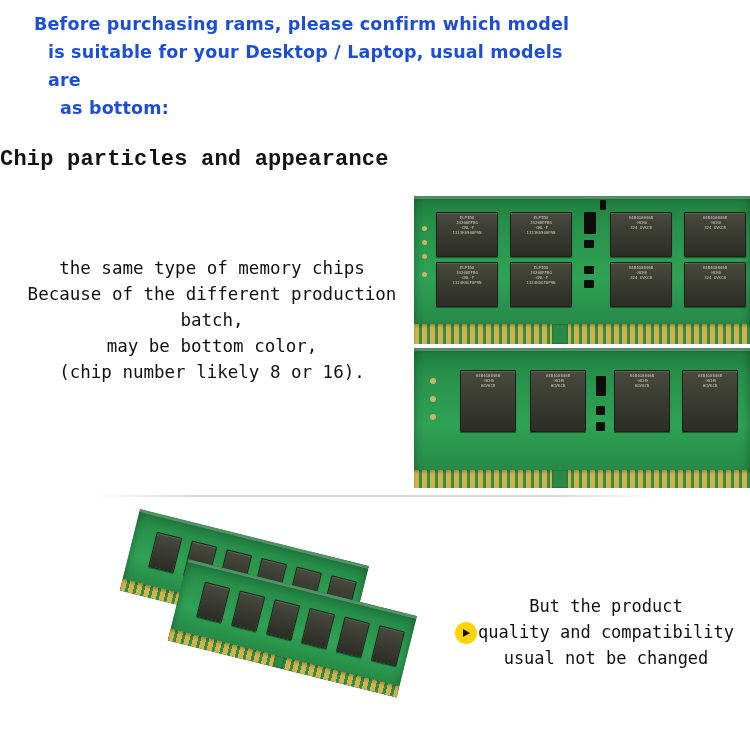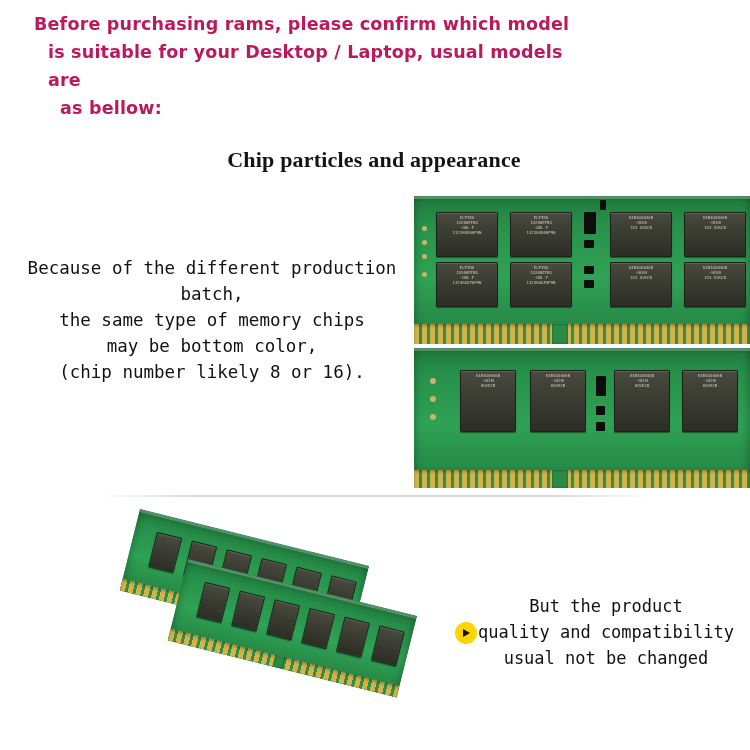--- a/index.html
+++ b/index.html
@@ -16,38 +16,38 @@
   }
 
   
   .notice {
     position: absolute;
     left: 0;
     top: 10px;
     width: 624px;
     padding: 0 34px;
     box-sizing: border-box;
-    color: #be185d;
+    color: #1d4ed8;
     font-family: "DejaVu Sans", sans-serif;
     font-weight: bold;
     font-size: 17.5px;
     line-height: 28px;
     letter-spacing: 0.2px;
   }
   .notice .ln2 { padding-left: 14px; }
   .notice .ln3 { padding-left: 26px; }
 
   
   .section-title {
     position: absolute;
     left: 0;
     top: 147px;
     width: 748px;
-    text-align: center;
-    font-family: Liberation Serif, serif;
+    text-align: left;
+    font-family: Liberation Mono, monospace;
     font-weight: bold;
     font-size: 22px;
     color: #141414;
     letter-spacing: 0.2px;
   }
 
   
   .desc {
     position: absolute;
     left: 12px;
@@ -146,28 +146,28 @@
     justify-content: center;
   }
   .bullet-icon svg { display: block; }
 </style>
 </head>
 <body>
 
 <div class="notice">
   <div class="ln1">Before purchasing rams, please confirm which model</div>
   <div class="ln2">is suitable for your Desktop / Laptop, usual models are</div>
-  <div class="ln3">as bellow:</div>
+  <div class="ln3">as bottom:</div>
 </div>
 
 <div class="section-title">Chip particles and appearance</div>
 
 <div class="desc">
+  <div>the same type of memory chips</div>
   <div>Because of the different production batch,</div>
-  <div>the same type of memory chips</div>
   <div>may be bottom color,</div>
   <div>(chip number likely 8 or 16).</div>
 </div>
 
 <div class="pcb" style="left:414px; top:196px; width:336px; height:148px;">
   <div class="silk-top"></div>
 
   <div class="chip" style="left:22px; top:16px; width:62px; height:45px;">ELPIDA<br>J4208EFBG<br>-GNL-F<br>1323K0500P9N</div>
   <div class="chip" style="left:96px; top:16px; width:62px; height:45px;">ELPIDA<br>J4208EFBG<br>-GNL-F<br>1323K0500P9N</div>
   <div class="chip" style="left:196px; top:16px; width:62px; height:45px;">K4B4G0846B<br>-HCK0<br>324 GVKCB</div>

